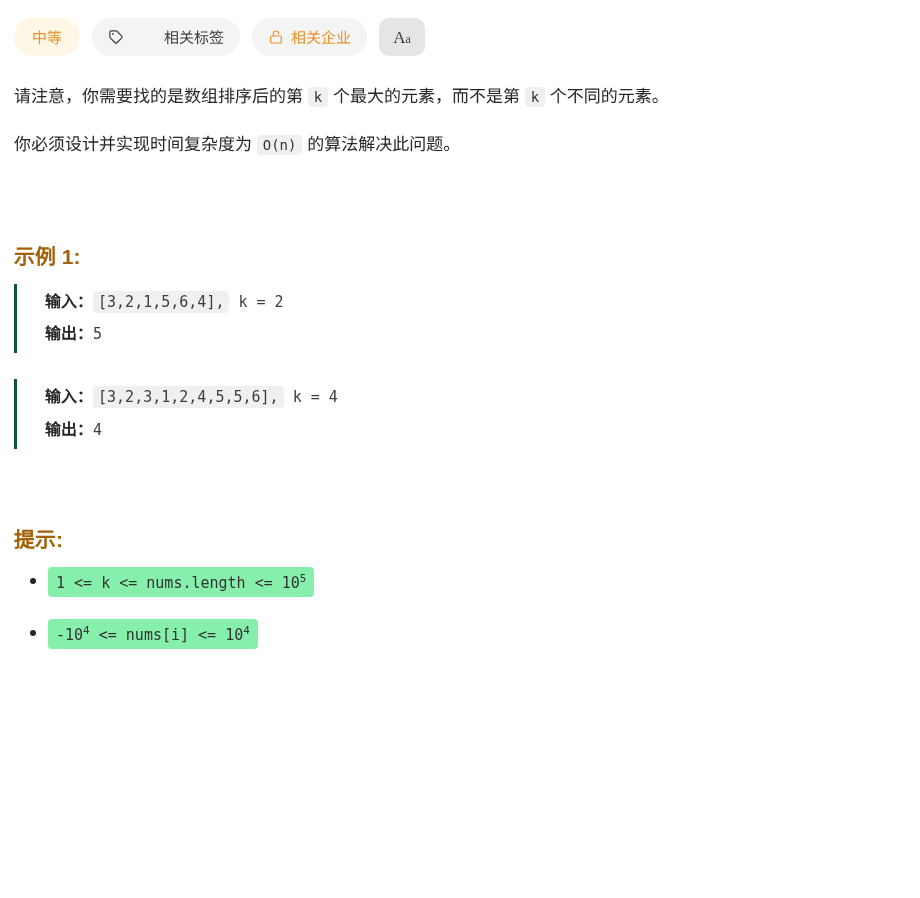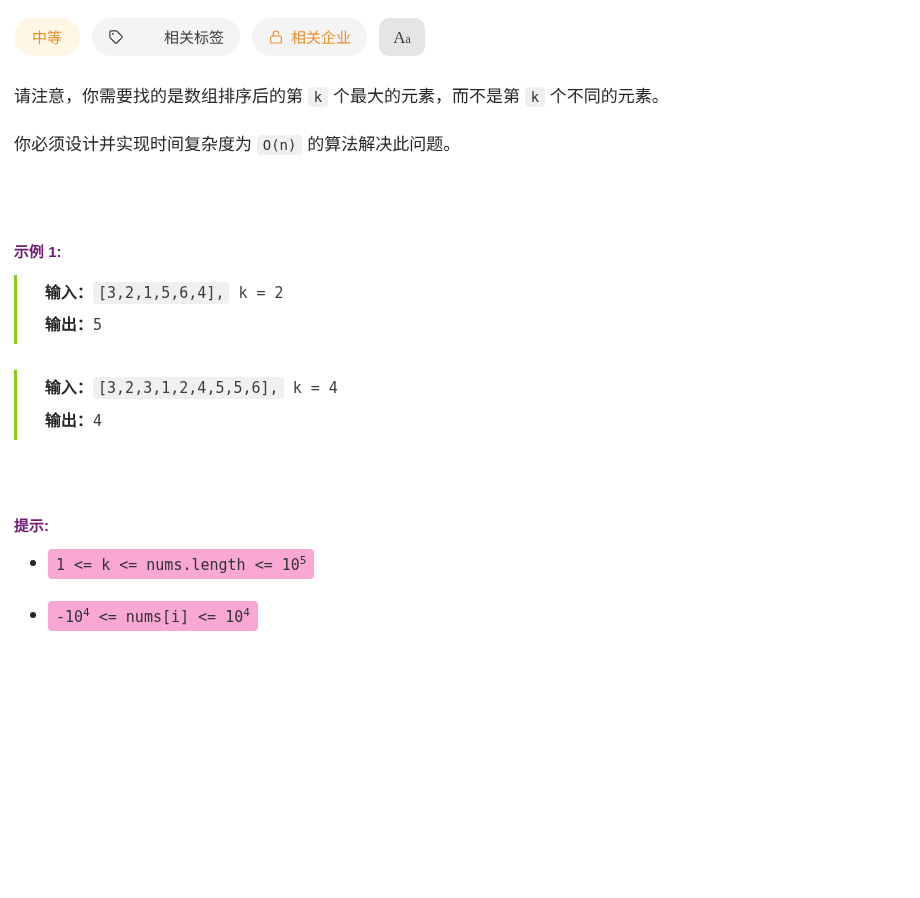--- a/index.html
+++ b/index.html
@@ -82,29 +82,29 @@
     background: #f0f0f0;
     color: #333;
     border-radius: 4px;
     padding: 2px 6px;
     white-space: pre;
   }
   .spacer-lg { height: 62px; }
   .spacer-md { height: 48px; }
 
   h3.section {
-    font-size: 15px;
+    font-size: 21px;
     font-weight: bold;
     margin: 0 0 14px 0;
-    color: #701a75;
+    color: #a16207;
   }
 
   
   .example {
-    border-left: 3px solid #84cc16;
+    border-left: 3px solid #14532d;
     padding: 2px 0 2px 28px;
     margin: 0 0 26px 0;
   }
   .ex-line {
     font-size: 16px;
     line-height: 2.05;
     color: #262626;
     white-space: nowrap;
   }
   .ex-label { font-weight: bold; }
@@ -142,21 +142,21 @@
     left: 16px;
     top: 11px;
     width: 6px;
     height: 6px;
     border-radius: 50%;
     background: #262626;
   }
   .hint-code {
     font-family: "DejaVu Sans Mono", monospace;
     font-size: 15px;
-    background: #f9a8d4;
+    background: #86efac;
     color: #333;
     border-radius: 4px;
     padding: 5px 8px;
     display: inline-block;
     line-height: 1.2;
   }
   .hint-code sup { font-size: 11px; }
 </style>
 </head>
 <body>

